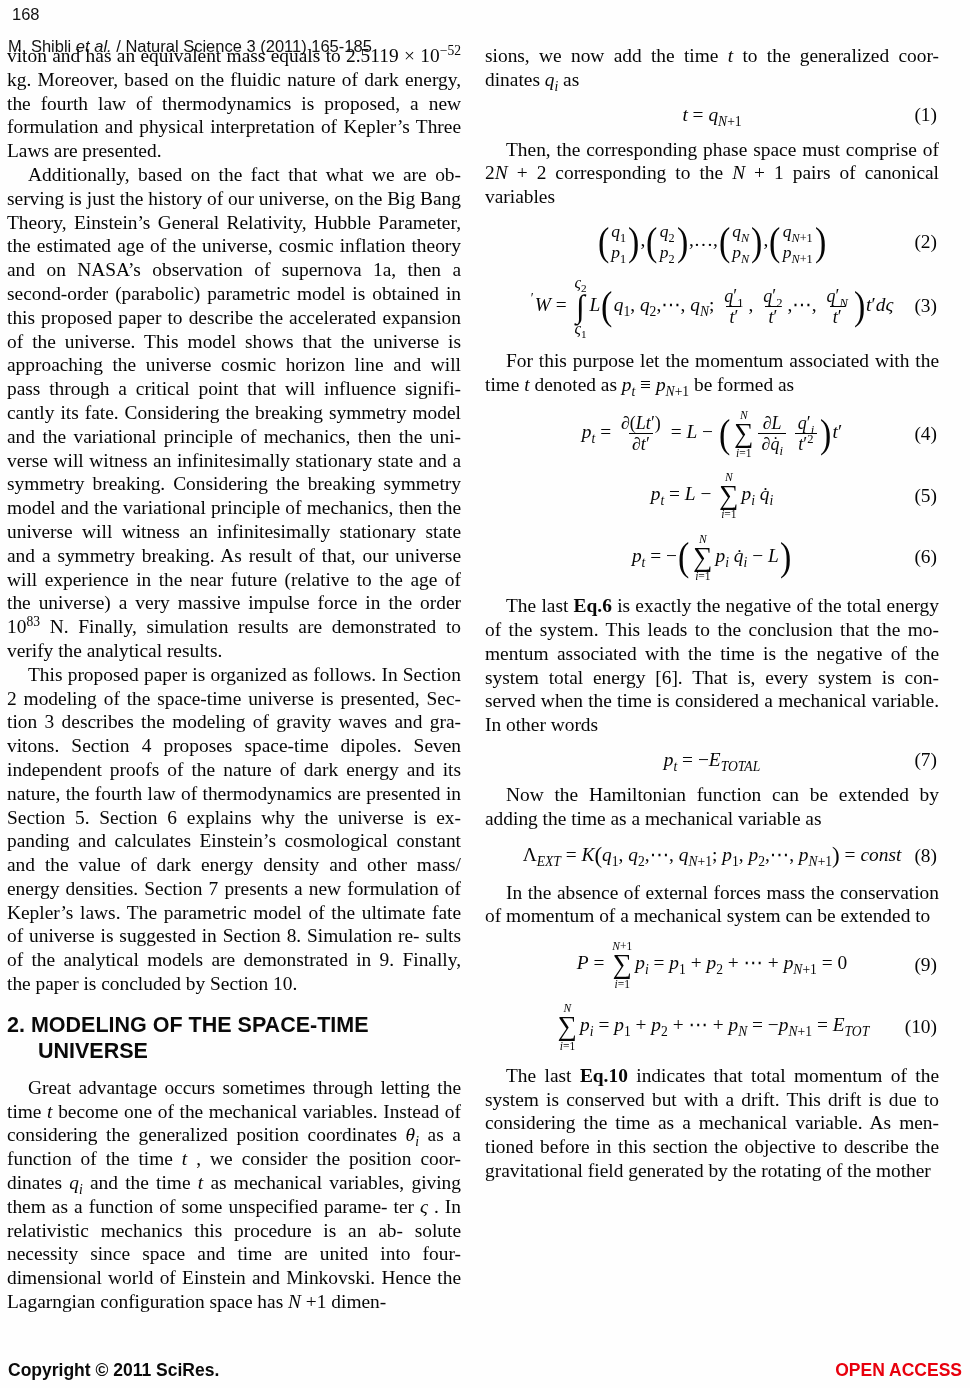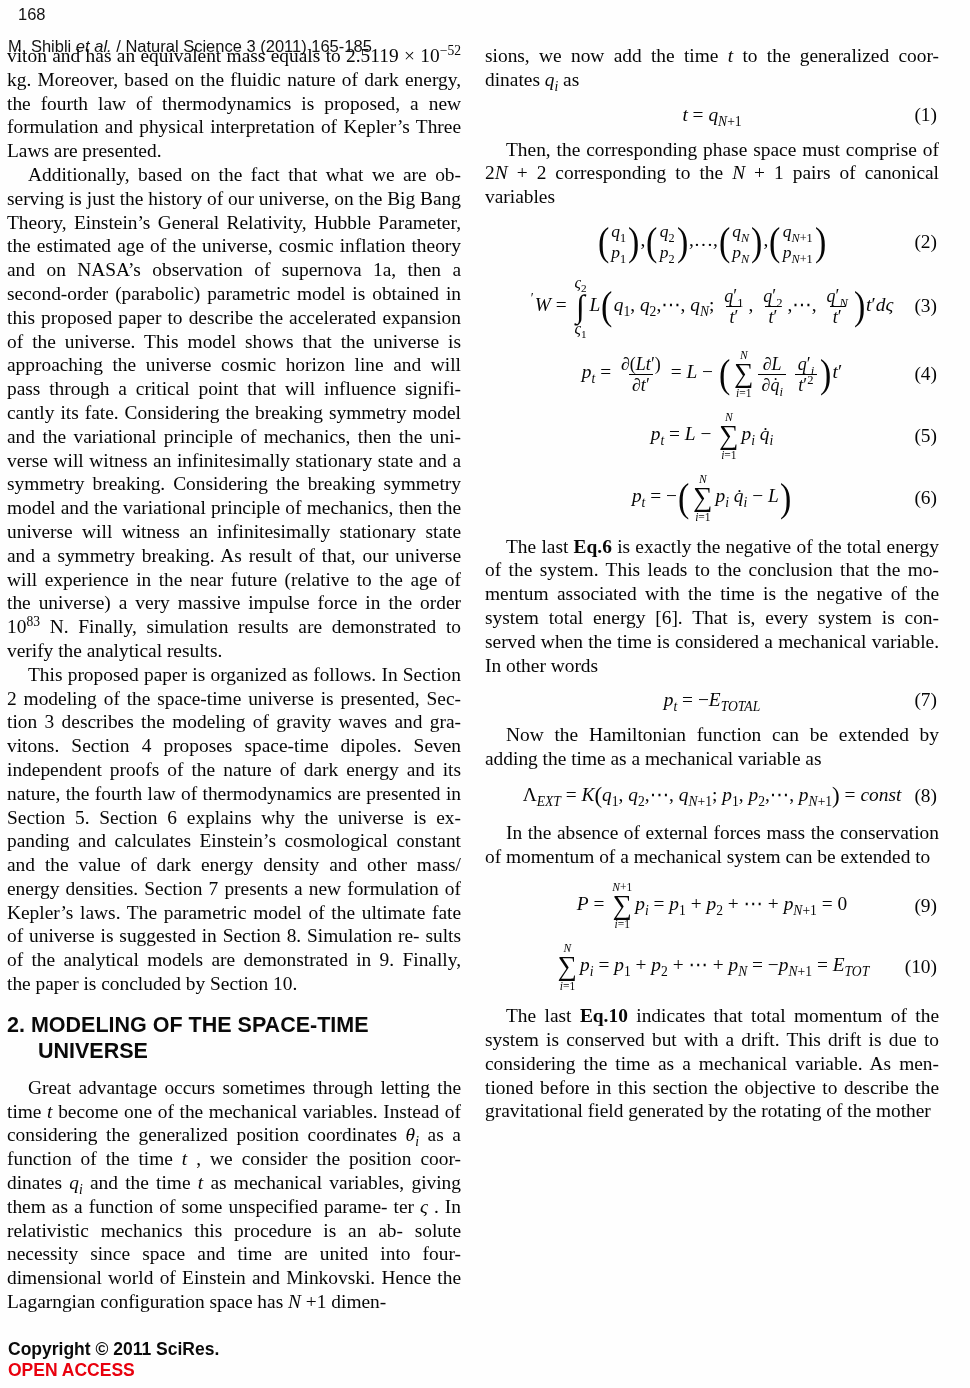--- a/index.html
+++ b/index.html
@@ -5,21 +5,21 @@
   html,body { margin:0; padding:0; background:#ffffff; }
   .page {
     position:relative; width:970px; height:1388px; background:#fefefe;
     color:#000; overflow:hidden;
   }
   
   .hdr {
     position:absolute; top:5px; left:8px; right:8px; height:22px;
     font-family:"Liberation Sans", sans-serif; font-size:16.5px; color:#111;
   }
-  .hdr .pnum { position:absolute; left:10px; top:0; }
+  .hdr .pnum { position:absolute; left:4px; top:0; }
   .hdr .rtitle { display:block; text-align:left;margin-top:32px; }
   
   .cols {
     position:absolute; top:44px; left:7px; right:7px;
     display:flex; gap:24px;
   }
   .col { width:454px; flex:0 0 454px; }
   .body {
     font-family:"Liberation Serif", serif; font-size:19.4px; line-height:23.8px;
     text-align:justify; margin:0; color:#060606;
@@ -60,21 +60,20 @@
   .bp { display:inline-block; font-size:40px; font-weight:300; line-height:0.85;
         vertical-align:middle; transform:scaleX(0.85); }
   .mp { font-size:23px; vertical-align:-2px; font-weight:300; }
   .pre { margin-right:1px; }
   
   .ftr {
     position:absolute; left:8px; right:8px; bottom:7px;
     display:flex; justify-content:space-between;
     font-family:"Liberation Sans", sans-serif; font-weight:bold; font-size:17.5px;
     color:#0a0a0a;
-    flex-direction:column;
   }
   .ftr .oa { color:#e8000d; }
 </style>
 </head>
 <body>
 
 <div class="page">
 
   <header class="hdr">
     <span class="pnum">168</span>
@@ -130,20 +129,21 @@
             </span>, <span class="frac">
               <span class="nu"><i>q</i>′<sub>2</sub></span>
               <span class="de"><i>t</i>′</span>
             </span>,⋯, <span class="frac">
               <span class="nu"><i>q</i>′<sub><i>N</i></sub></span>
               <span class="de"><i>t</i>′</span>
             </span><span class="bp">)</span><i>t</i>′<i>dς</i></span>
         <span class="eq-no">(3)</span>
       </div>
 
+      <p class="body ind">For this purpose let the momentum associated with the time <i>t</i> denoted as <i>p<sub>t</sub></i> ≡ <i>p</i><sub><i>N</i>+1</sub> be formed as</p>
 
       <div class="eq">
         <span class="eqc"><i>p</i><sub><i>t</i></sub> = <span class="frac">
               <span class="nu">∂(<i>Lt</i>′)</span>
               <span class="de">∂<i>t</i>′</span>
             </span> = <i>L</i> − <span class="bp">(</span><span class="sum">
               <span class="sl"><i>N</i></span>
               <span class="sg">∑</span>
               <span class="sl"><i>i</i>=1</span>
             </span><span class="frac">

